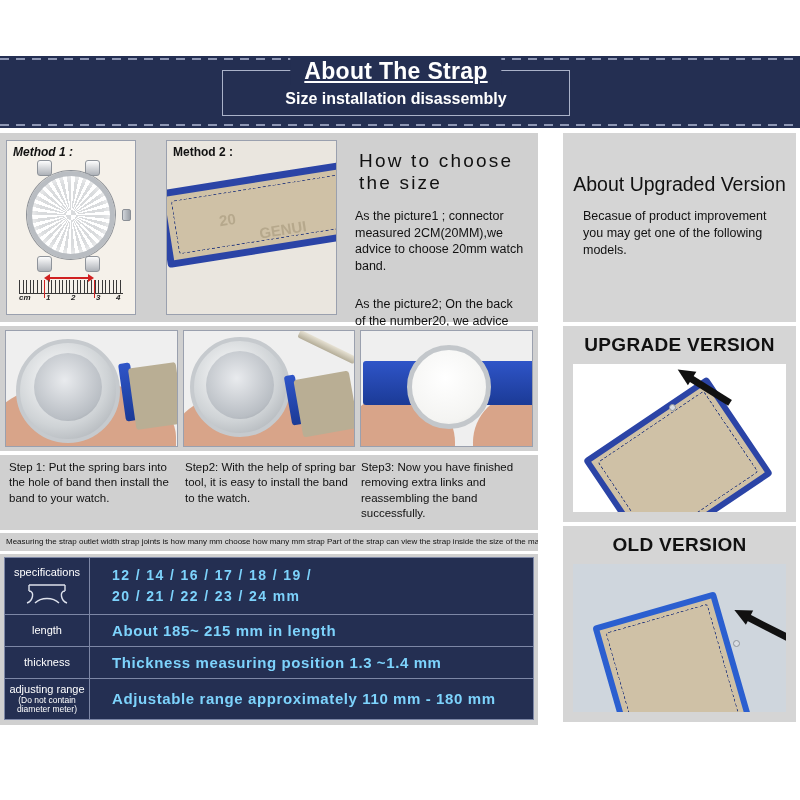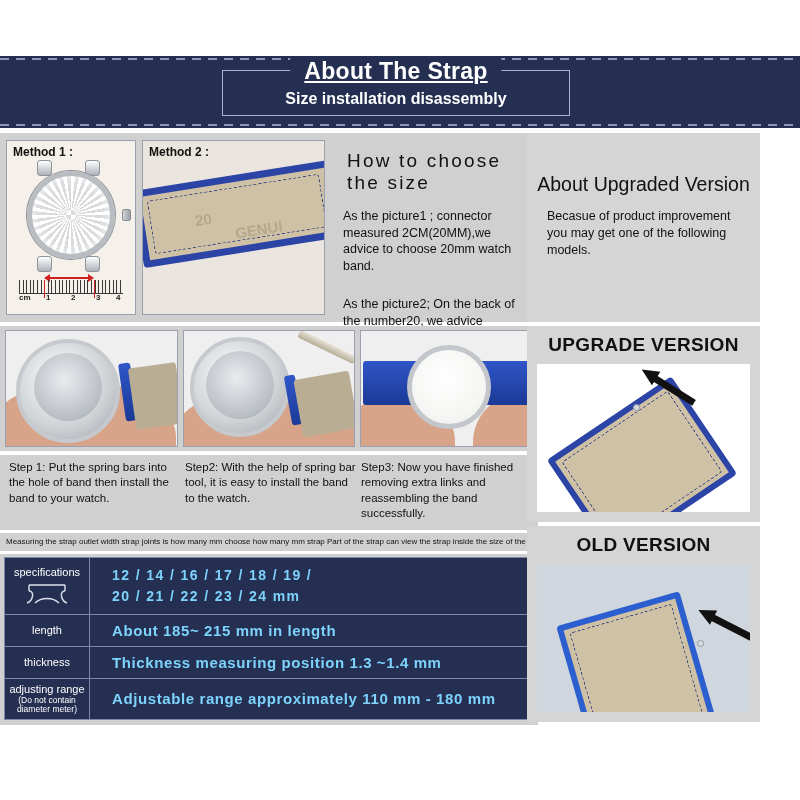--- a/index.html
+++ b/index.html
@@ -77,21 +77,21 @@
 
   
   .col-left {
     position: absolute;
     left: 0;
     top: 133px;
     width: 538px;
   }
   .col-right {
     position: absolute;
-    left: 527px;
+    left: 563px;
     top: 133px;
     width: 233px;
   }
 
   
   .row1 {
     position: relative;
     height: 189px;
     background: #d0d0d0;
     box-sizing: border-box;
@@ -99,20 +99,21 @@
     display: flex;
     gap: 6px;
   }
   .method-card {
     position: relative;
     width: 130px;
     background: #f5f1ea;
     border: 1px solid #9aa0ae;
     box-sizing: border-box;
     overflow: hidden;
+    font-style: italic;
   }
   .method-label {
     position: absolute;
     left: 6px;
     top: 4px;
     font-size: 12px;
     font-weight: bold;
     color: #111;
     z-index: 4;
   }
@@ -217,20 +218,21 @@
     color: #222;
   }
   
   .strap-photo {
     position: relative;
     flex: 1;
     background: #eae6df;
     border: 1px solid #9aa0ae;
     box-sizing: border-box;
     overflow: hidden;
+    margin-left: 24px;
   }
   .strap-body {
     position: absolute;
     left: -6px;
     top: 34px;
     width: 200px;
     height: 78px;
     background: #cfc1a6;
     border: 7px solid #2b44a6;
     border-radius: 4px;

